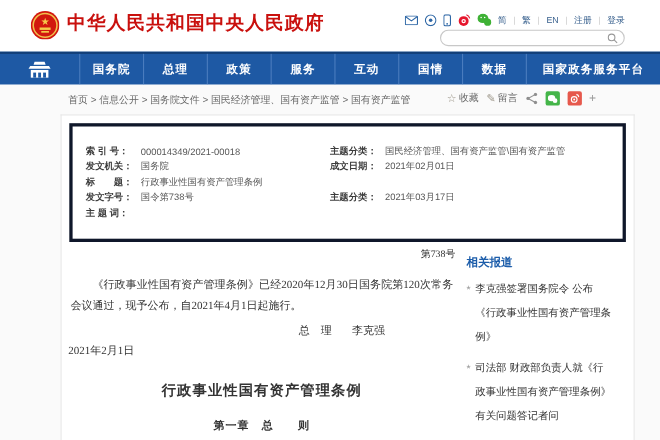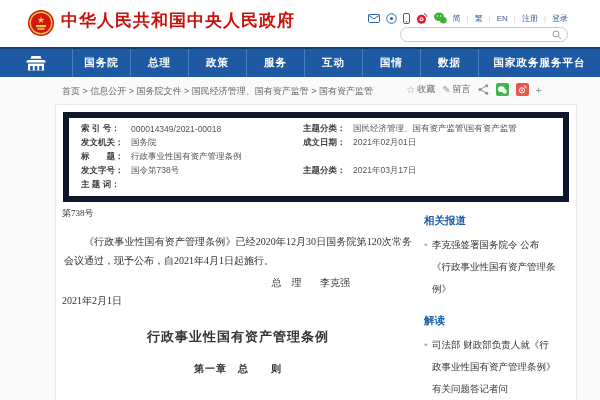--- a/index.html
+++ b/index.html
@@ -40,32 +40,32 @@
   .act .glyph { font-size:10px; color:#a09a8e; }
   .sq { width:13px; height:13px; border-radius:2px; display:flex; align-items:center;
     justify-content:center; cursor:pointer; }
   .sq.wechat { background:#44b549; }
   .sq.weibo { background:#e6584c; }
   .plus { color:#999; font-size:11px; cursor:pointer; }
 
   
   .content { position:absolute; left:55px; top:104px; width:522px; height:296px; background:#fff;
     border:1px solid #e7e7e7; border-bottom:none; }
-  .meta-table { margin:7px 7px 0 7px; border:6px solid #0f172a; padding:4px 0; }
+  .meta-table { margin:7px 7px 0 7px; border:3px solid #0f172a; padding:16px 0; }
   .meta-row { display:grid; grid-template-columns:12px 50px 172px 50px 1fr; height:14px;
     align-items:center; font-size:8.5px; }
   .meta-label { grid-column-start:auto; font-weight:bold; color:#3c3c3c; white-space:nowrap; }
   .meta-value { color:#555; white-space:nowrap; overflow:hidden; }
   .l1 { grid-column:2; } .v1 { grid-column:3; } .l2 { grid-column:4; } .v2 { grid-column:5; }
   .v1.span3 { grid-column:3 / 6; }
 
   .cols { display:flex; padding:0 6px; }
   .doc { width:352px; font-family:"Liberation Serif", serif; color:#333; }
   .doc-title { margin-top:16px; text-align:center; font-size:14px; font-weight:bold; letter-spacing:2px; }
-  .doc-number { margin-top:5px; text-align:left; font-size:9px; }
+  .doc-number { margin-top:5px; text-align:right; font-size:9px; }
   .doc-body { margin-top:12px; font-size:10px; line-height:19px; text-indent:2em; text-align:justify;
     padding:0 2px; }
   .doc-signer { margin-top:6px; text-align:right; padding-right:64px; font-size:10px; }
   .doc-signer .name { margin-left:16px; }
   .doc-date { margin-top:4px; text-align:left; padding-right:44px; font-size:10px; }
   .reg-title { margin-top:20px; text-align:center; font-size:13px; font-weight:bold; letter-spacing:1px; }
   .chapter { margin-top:16px; text-align:center; font-size:10px; font-weight:bold; letter-spacing:1px; }
 
   .side { flex:1; padding:0 14px 0 10px; }
   .side-heading { margin-top:12px; font-size:10.5px; font-weight:bold; color:#1c5daa; }
@@ -233,20 +233,19 @@
       <div class="chapter">第一章　总　　则</div>
 
     </div>
 
     <div class="side">
       <div class="side-heading">相关报道</div>
       <div class="side-item">
         <span class="bullet">*</span>
         <span>李克强签署国务院令 公布《行政事业性国有资产管理条例》</span>
       </div>
-      <div class="side-heading second">解读</div>
       <div class="side-item">
         <span class="bullet">*</span>
         <span>司法部 财政部负责人就《行政事业性国有资产管理条例》有关问题答记者问</span>
       </div>
     </div>
   </div>
 </div>
 
 </body></html>

